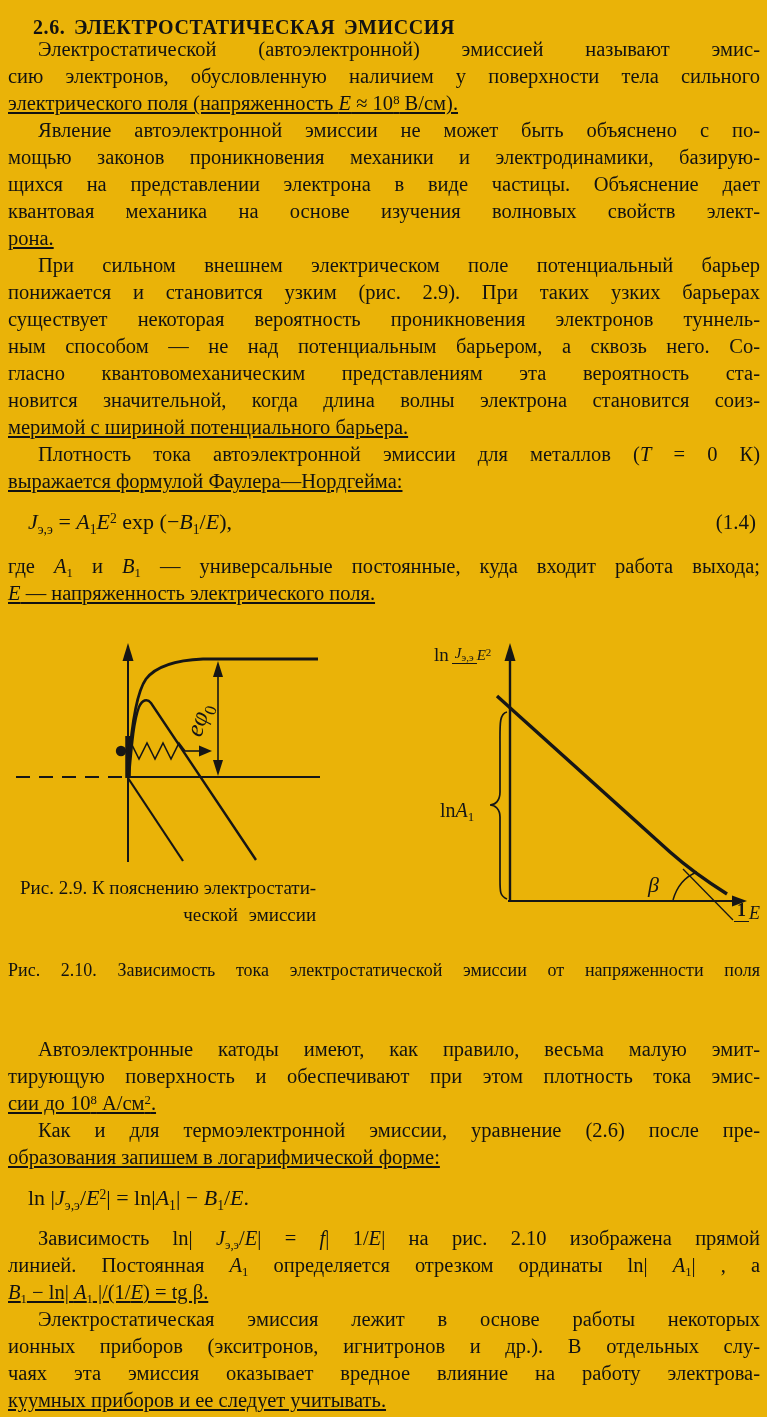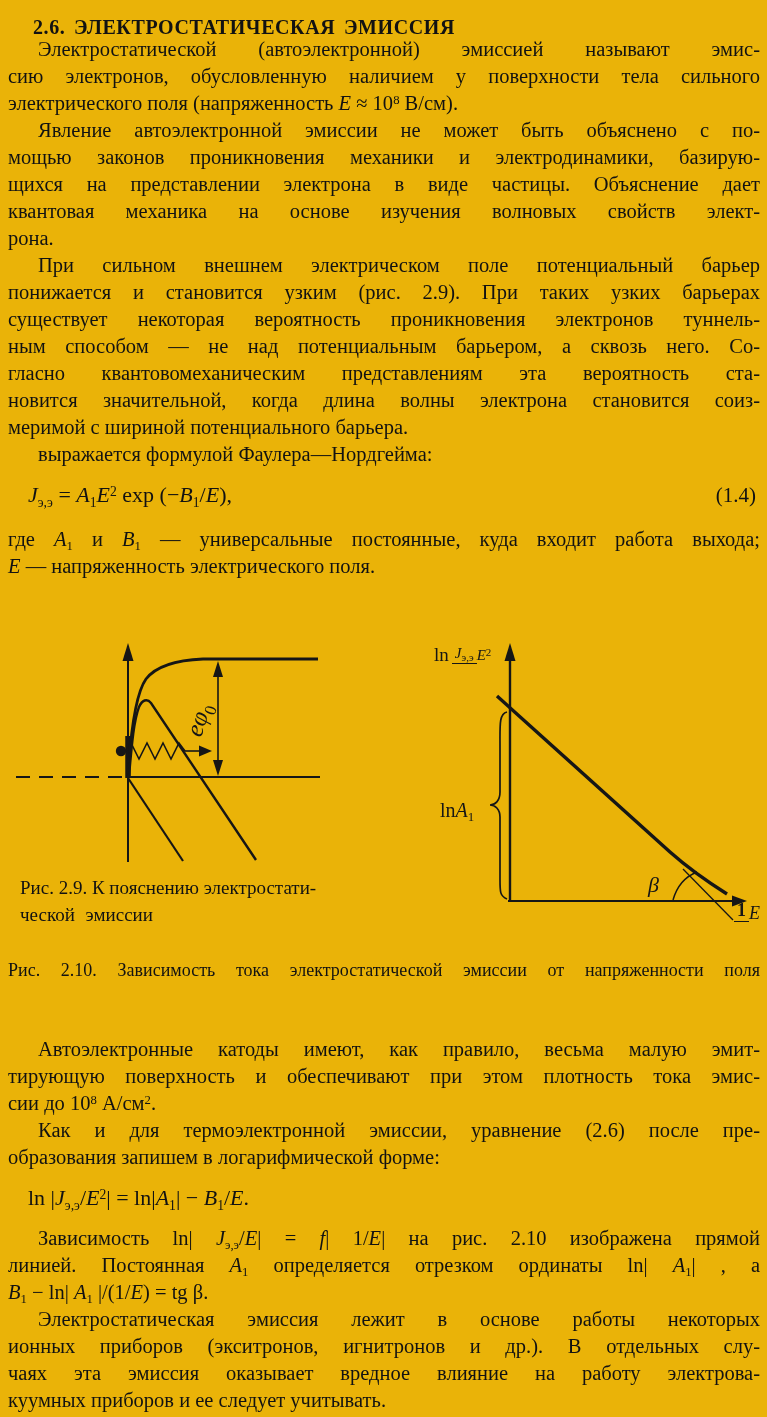--- a/index.html
+++ b/index.html
@@ -5,21 +5,21 @@
   html,body{margin:0;padding:0;background:#e8e8e8;}
   .page{position:relative;width:767px;height:1417px;background:#eab308;overflow:hidden;
         font-family:"Liberation Serif","DejaVu Serif",serif;color:#121212;}
   h1.head{position:absolute;left:33px;top:16px;margin:0;font-size:20px;font-weight:bold;
         letter-spacing:0.6px;word-spacing:3px;}
   .flow{position:absolute;left:8px;width:752px;font-size:20.5px;}
   #upper{top:36px;}
   #lower{top:1036px;}
   .p{margin:0;padding:0;}
   .ln{line-height:27px;height:27px;text-align:justify;text-align-last:justify;white-space:normal;}
-  .ln.last{text-align-last:left;}
+  .ln.last{text-align-last:left;text-decoration:underline;}
   .ind .ln:first-child{text-indent:30px;}
   sub{font-size:62%;vertical-align:baseline;position:relative;top:0.33em;}
   sup{font-size:62%;vertical-align:baseline;position:relative;top:-0.45em;}
   i{font-style:italic;}
   .eqrow{position:relative;margin-top:12px;margin-bottom:16px;height:30px;line-height:30px;}
   .eqrow2{position:relative;margin-top:12px;margin-bottom:12px;height:30px;line-height:30px;}
   .eq{font-size:22px;padding-left:20px;}
   .eqnum{position:absolute;right:4px;top:0;font-size:21px;}
   svg{position:absolute;}
   .stroke{stroke:#161616;fill:none;}
@@ -28,21 +28,21 @@
   .frac{display:inline-flex;align-items:center;vertical-align:middle;}
   .frac .num{border-bottom:1.7px solid #161616;padding:0 3px 2px;}
   .frac .den{padding-top:2px;}
   .ylab{display:flex;align-items:center;gap:3px;font-size:15px;}
   .ylab .lnpart{font-size:19px;}
   .ylab sub{font-size:11px;top:3px;}
   .ylab sup{font-size:11px;top:-4px;}
   .xlab{font-size:18px;}
   .lnA{font-size:20px;}
   .lnA sub{font-size:13px;}
-  .cap{position:absolute;font-size:19px;line-height:27px;}
+  .cap{position:absolute;font-size:19px;line-height:27px;text-align:right;}
   .cap210{position:absolute;left:8px;top:960px;width:752px;font-size:18px;
           text-align:justify;text-align-last:justify;white-space:nowrap;}
 </style>
 </head>
 <body>
 
 <div class="page">
 
   <h1 class="head">2.6. ЭЛЕКТРОСТАТИЧЕСКАЯ ЭМИССИЯ</h1>
 
@@ -62,20 +62,21 @@
     <div class="p ind">
         <div class="ln"><span>При сильном внешнем электрическом поле потенциальный барьер</span></div>
         <div class="ln"><span>понижается и становится узким (рис. 2.9). При таких узких барьерах</span></div>
         <div class="ln"><span>существует некоторая вероятность проникновения электронов туннель-</span></div>
         <div class="ln"><span>ным способом — не над потенциальным барьером, а сквозь него. Со-</span></div>
         <div class="ln"><span>гласно квантовомеханическим представлениям эта вероятность ста-</span></div>
         <div class="ln"><span>новится значительной, когда длина волны электрона становится соиз-</span></div>
         <div class="ln last"><span>меримой с шириной потенциального барьера.</span></div>
       </div>
     <div class="p ind">
+        <div class="ln"><span>Плотность тока автоэлектронной эмиссии для металлов (</span><i>T</i><span> = 0 К)</span></div>
         <div class="ln last"><span>выражается формулой Фаулера—Нордгейма:</span></div>
       </div>
     <div class="eqrow">
       <span class="eq"><i>J</i><sub>э,э</sub><span> = </span><i>A</i><sub>1</sub><i>E</i><sup>2</sup><span> exp (−</span><i>B</i><sub>1</sub><span>/</span><i>E</i><span>),</span></span>
       <span class="eqnum">(1.4)</span>
     </div>
     <div class="p">
         <div class="ln"><span>где </span><i>A</i><sub>1</sub><span> и </span><i>B</i><sub>1</sub><span> — универсальные постоянные, куда входит работа выхода;</span></div>
         <div class="ln last"><i>E</i><span> — напряженность электрического поля.</span></div>
       </div>

